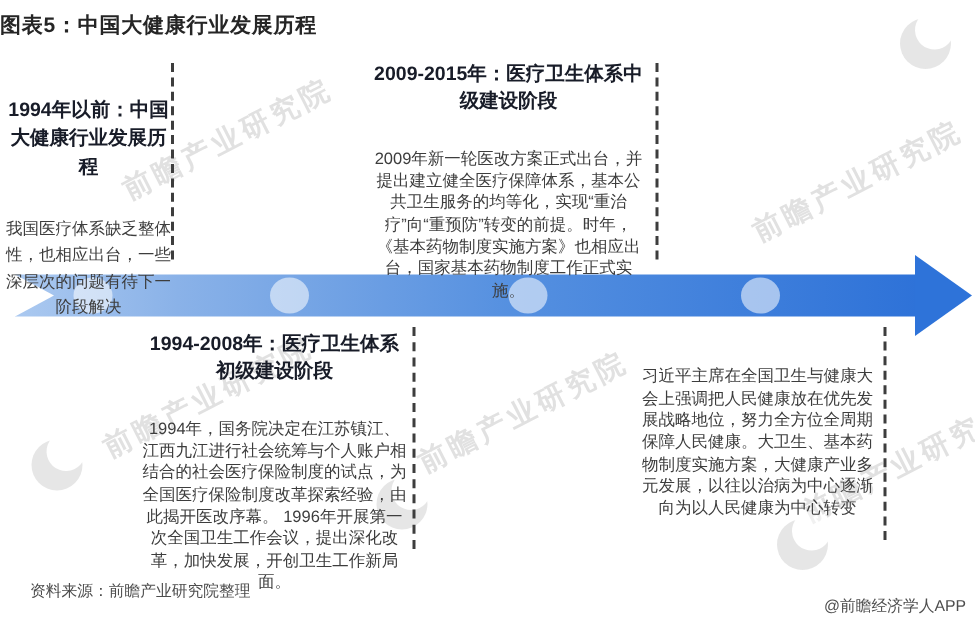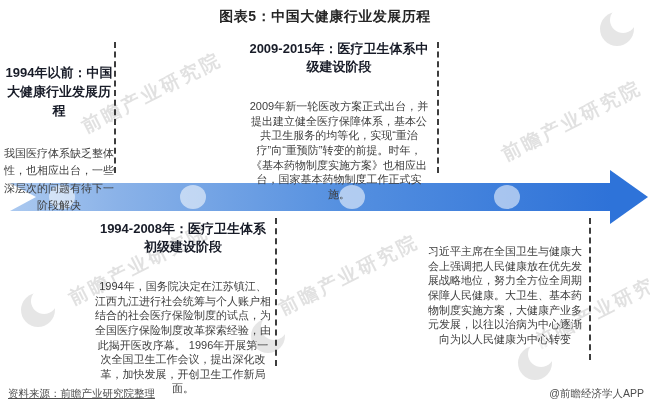--- a/index.html
+++ b/index.html
@@ -1,21 +1,21 @@
 <!DOCTYPE html>
 <html><head>
 <meta charset="utf-8">
 <style>
   html,body{margin:0;padding:0;background:#fff;}
   .canvas{
     position:relative;width:650px;height:411px;background:#ffffff;overflow:hidden;
     font-family:"Liberation Sans",sans-serif;
   }
   .fig-title{
-    position:absolute;top:8px;left:0;width:650px;text-align:center;
+    position:absolute;top:8px;left:0;width:650px;text-align:left;
     font-size:14px;font-weight:bold;color:#252525;letter-spacing:.5px;
   }
   
   .wm{
     position:absolute;transform:rotate(-27deg);transform-origin:center;
     color:#c9c9c9;opacity:.55;font-weight:bold;font-size:19px;letter-spacing:3px;
     white-space:nowrap;pointer-events:none;
   }
   .wm-logo{
     position:absolute;width:34px;height:34px;border-radius:50%;
@@ -54,24 +54,24 @@
     font-size:13px;font-weight:bold;color:#181c28;line-height:1.35;
   }
   .stage-desc{
     margin-top:24px;font-size:11px;color:#3d3d3d;line-height:1.33;
     text-align:center;
   }
   .stage.loose .stage-title{line-height:1.45;}
   .stage.loose .stage-desc{line-height:1.6;}
   
   .src-note{
-    position:absolute;left:8px;top:387px;font-size:10.5px;color:#4d4d4d;text-decoration:underline;
+    position:absolute;left:20px;top:387px;font-size:10.5px;color:#4d4d4d;
   }
   .app-note{
-    position:absolute;right:6px;top:387px;font-size:10.5px;color:#4d4d4d;
+    position:absolute;right:6px;top:397px;font-size:10.5px;color:#4d4d4d;
   }
 </style>
 </head>
 <body>
 
 <div class="canvas">
 
   <div class="wm" style="left:75px;top:80px;">
     <span>前瞻产业研究院</span>
   </div>

